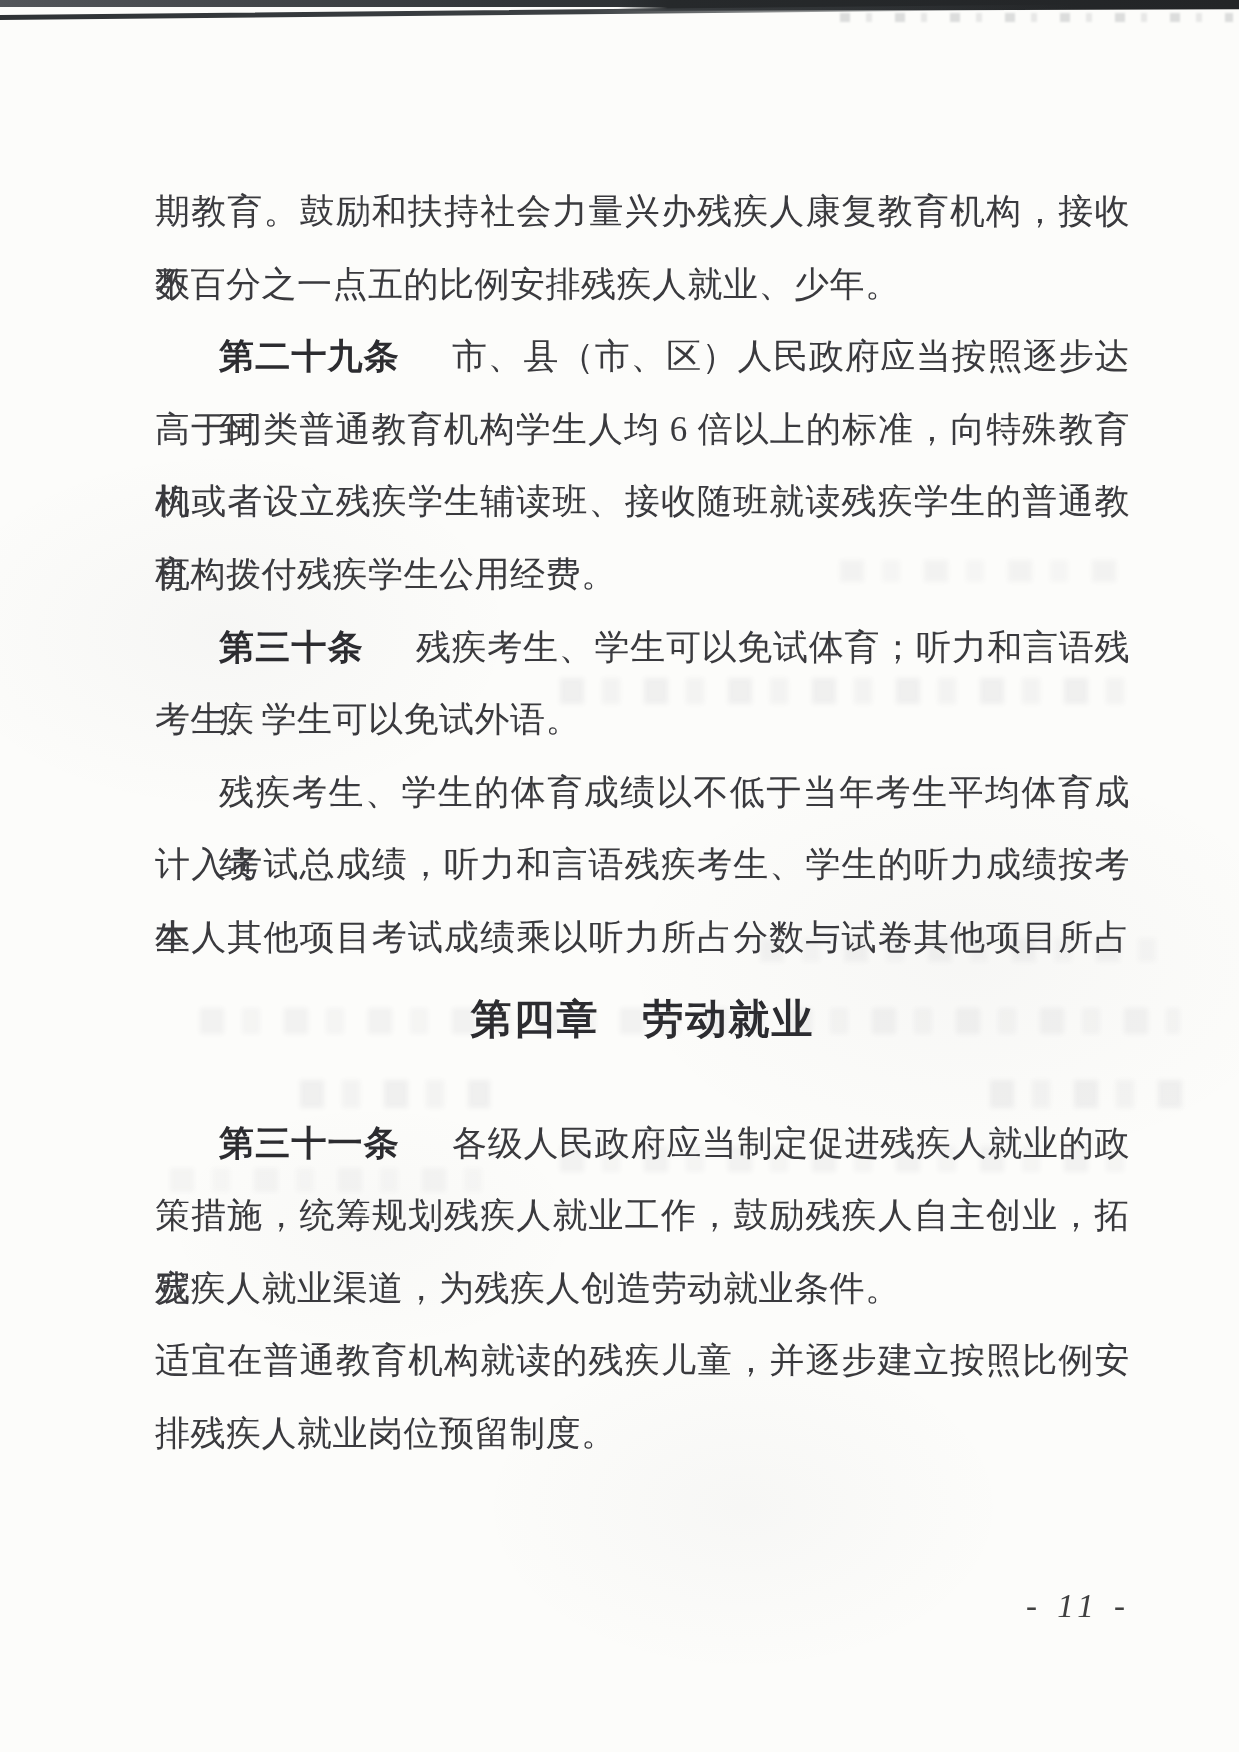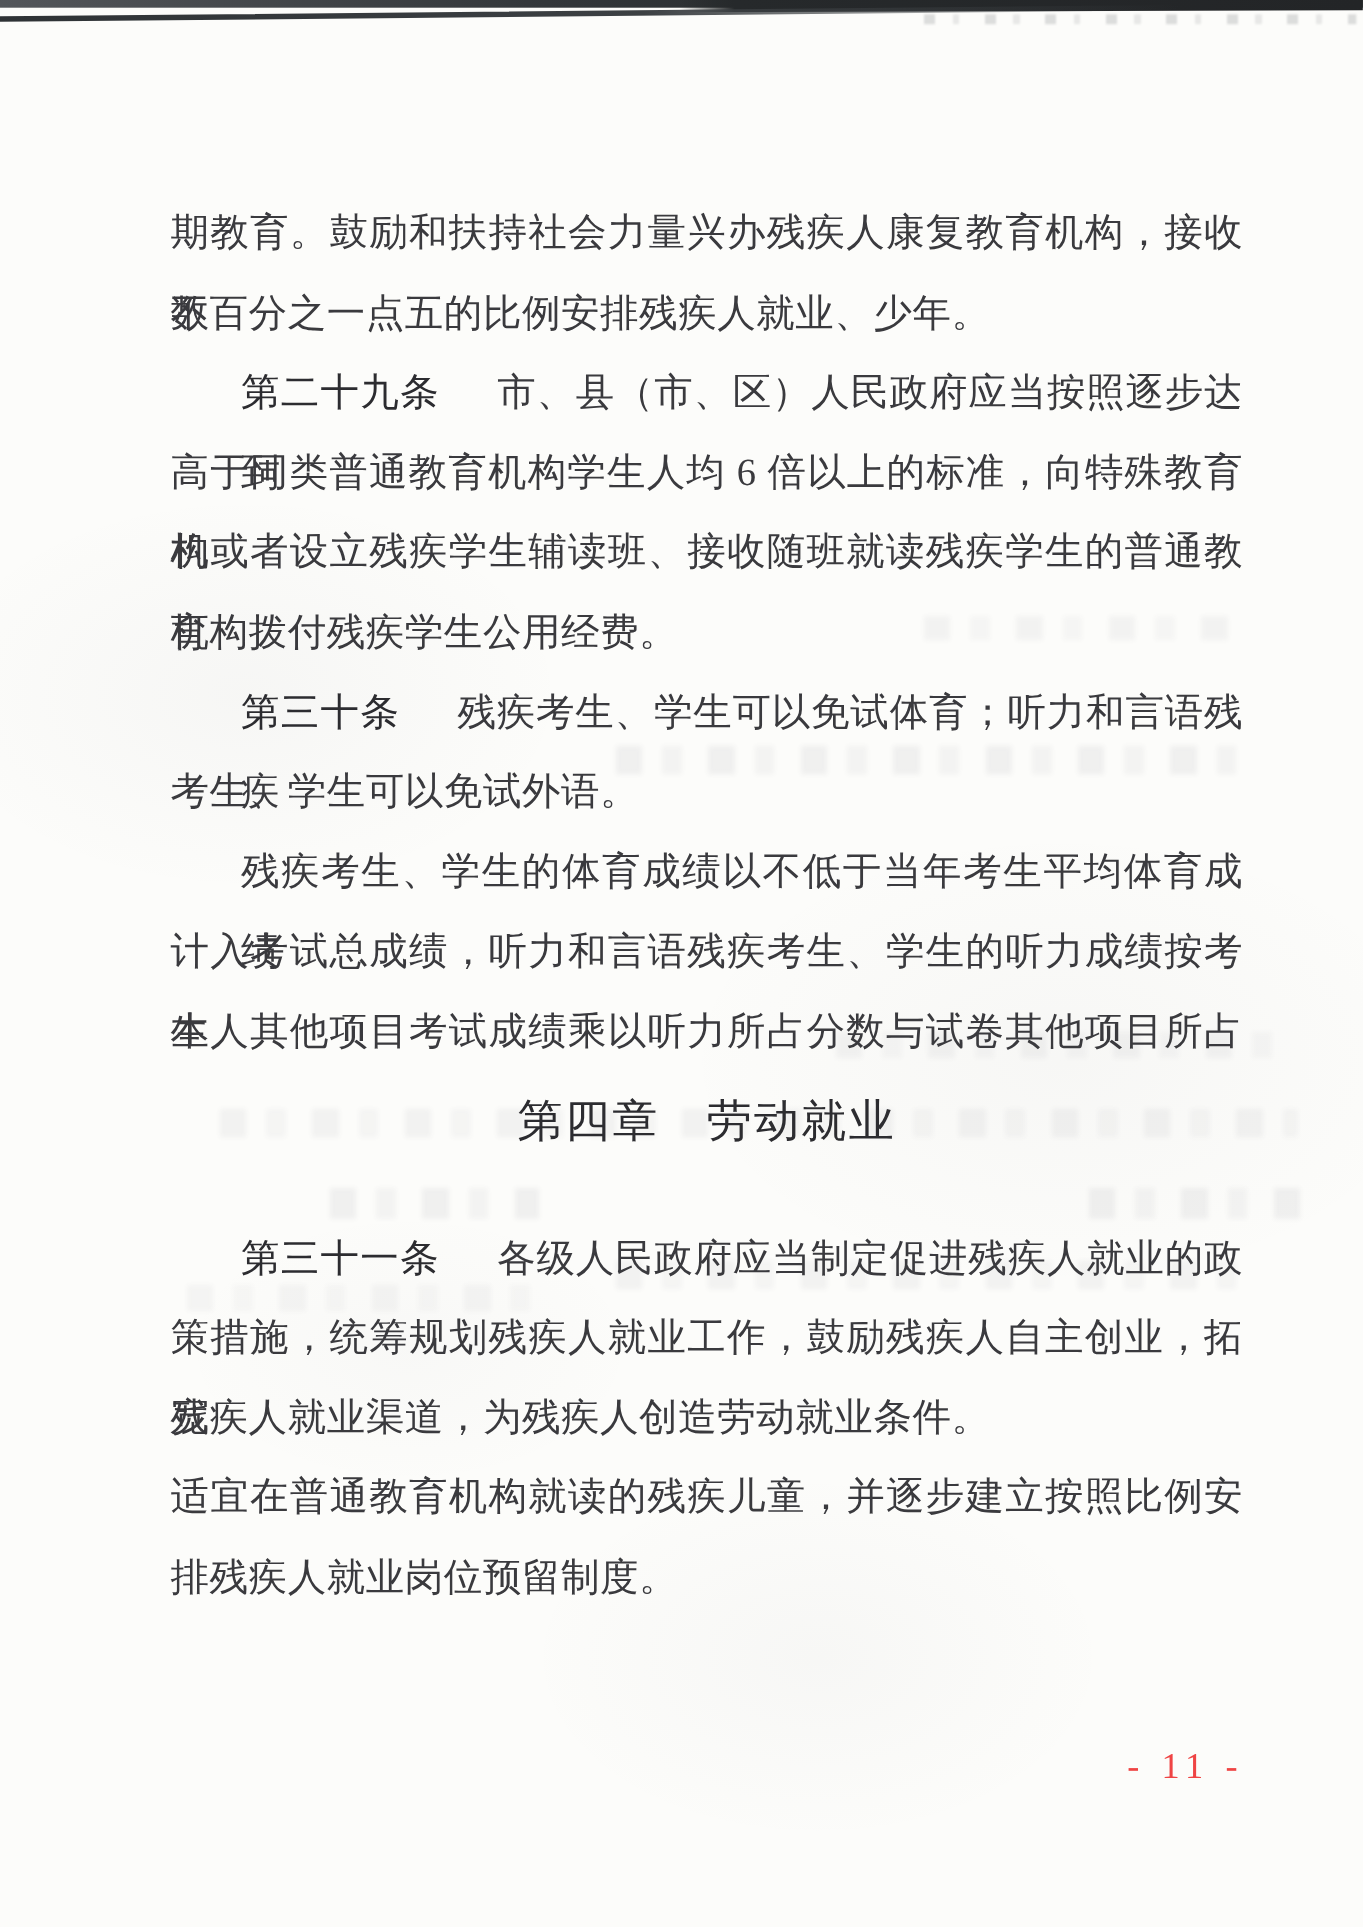--- a/index.html
+++ b/index.html
@@ -60,30 +60,30 @@
     position:absolute;top:176px;left:155px;width:980px;
     color:#3a3a3e;
   }
   .line{
     width:975px;height:72.6px;line-height:72.6px;
     font-size:35px;letter-spacing:.5px;white-space:nowrap;
     box-sizing:border-box;
   }
   .line.j{white-space:normal;text-align:justify;text-align-last:justify;}
   .line.ind{padding-left:64px;}
-  .line b.lead{font-weight:400;color:#2c2c30;margin-right:52px;letter-spacing:1px;}
+  .line b.lead{font-weight:700;color:#2c2c30;margin-right:52px;letter-spacing:1px;}
   .chapter{
     width:975px;height:73px;line-height:73px;
     margin:8px 0 52px 0;
-    text-align:center;font-size:41px;font-weight:400;color:#2c2c30;
+    text-align:center;font-size:41px;font-weight:700;color:#2c2c30;
     letter-spacing:2px;
   }
   .page-number{
     position:absolute;top:1588px;right:108px;
-    font-size:33px;color:#ef4444;letter-spacing:6px;white-space:pre;
+    font-size:33px;color:#404040;letter-spacing:6px;white-space:pre;font-style:italic;
   }
 </style>
 </head>
 <body>
 
 <div class="paper-noise"></div>
 
 <div class="scan-top"></div>
 <div class="scan-top-right"></div>
 <div class="scan-slant"></div>

